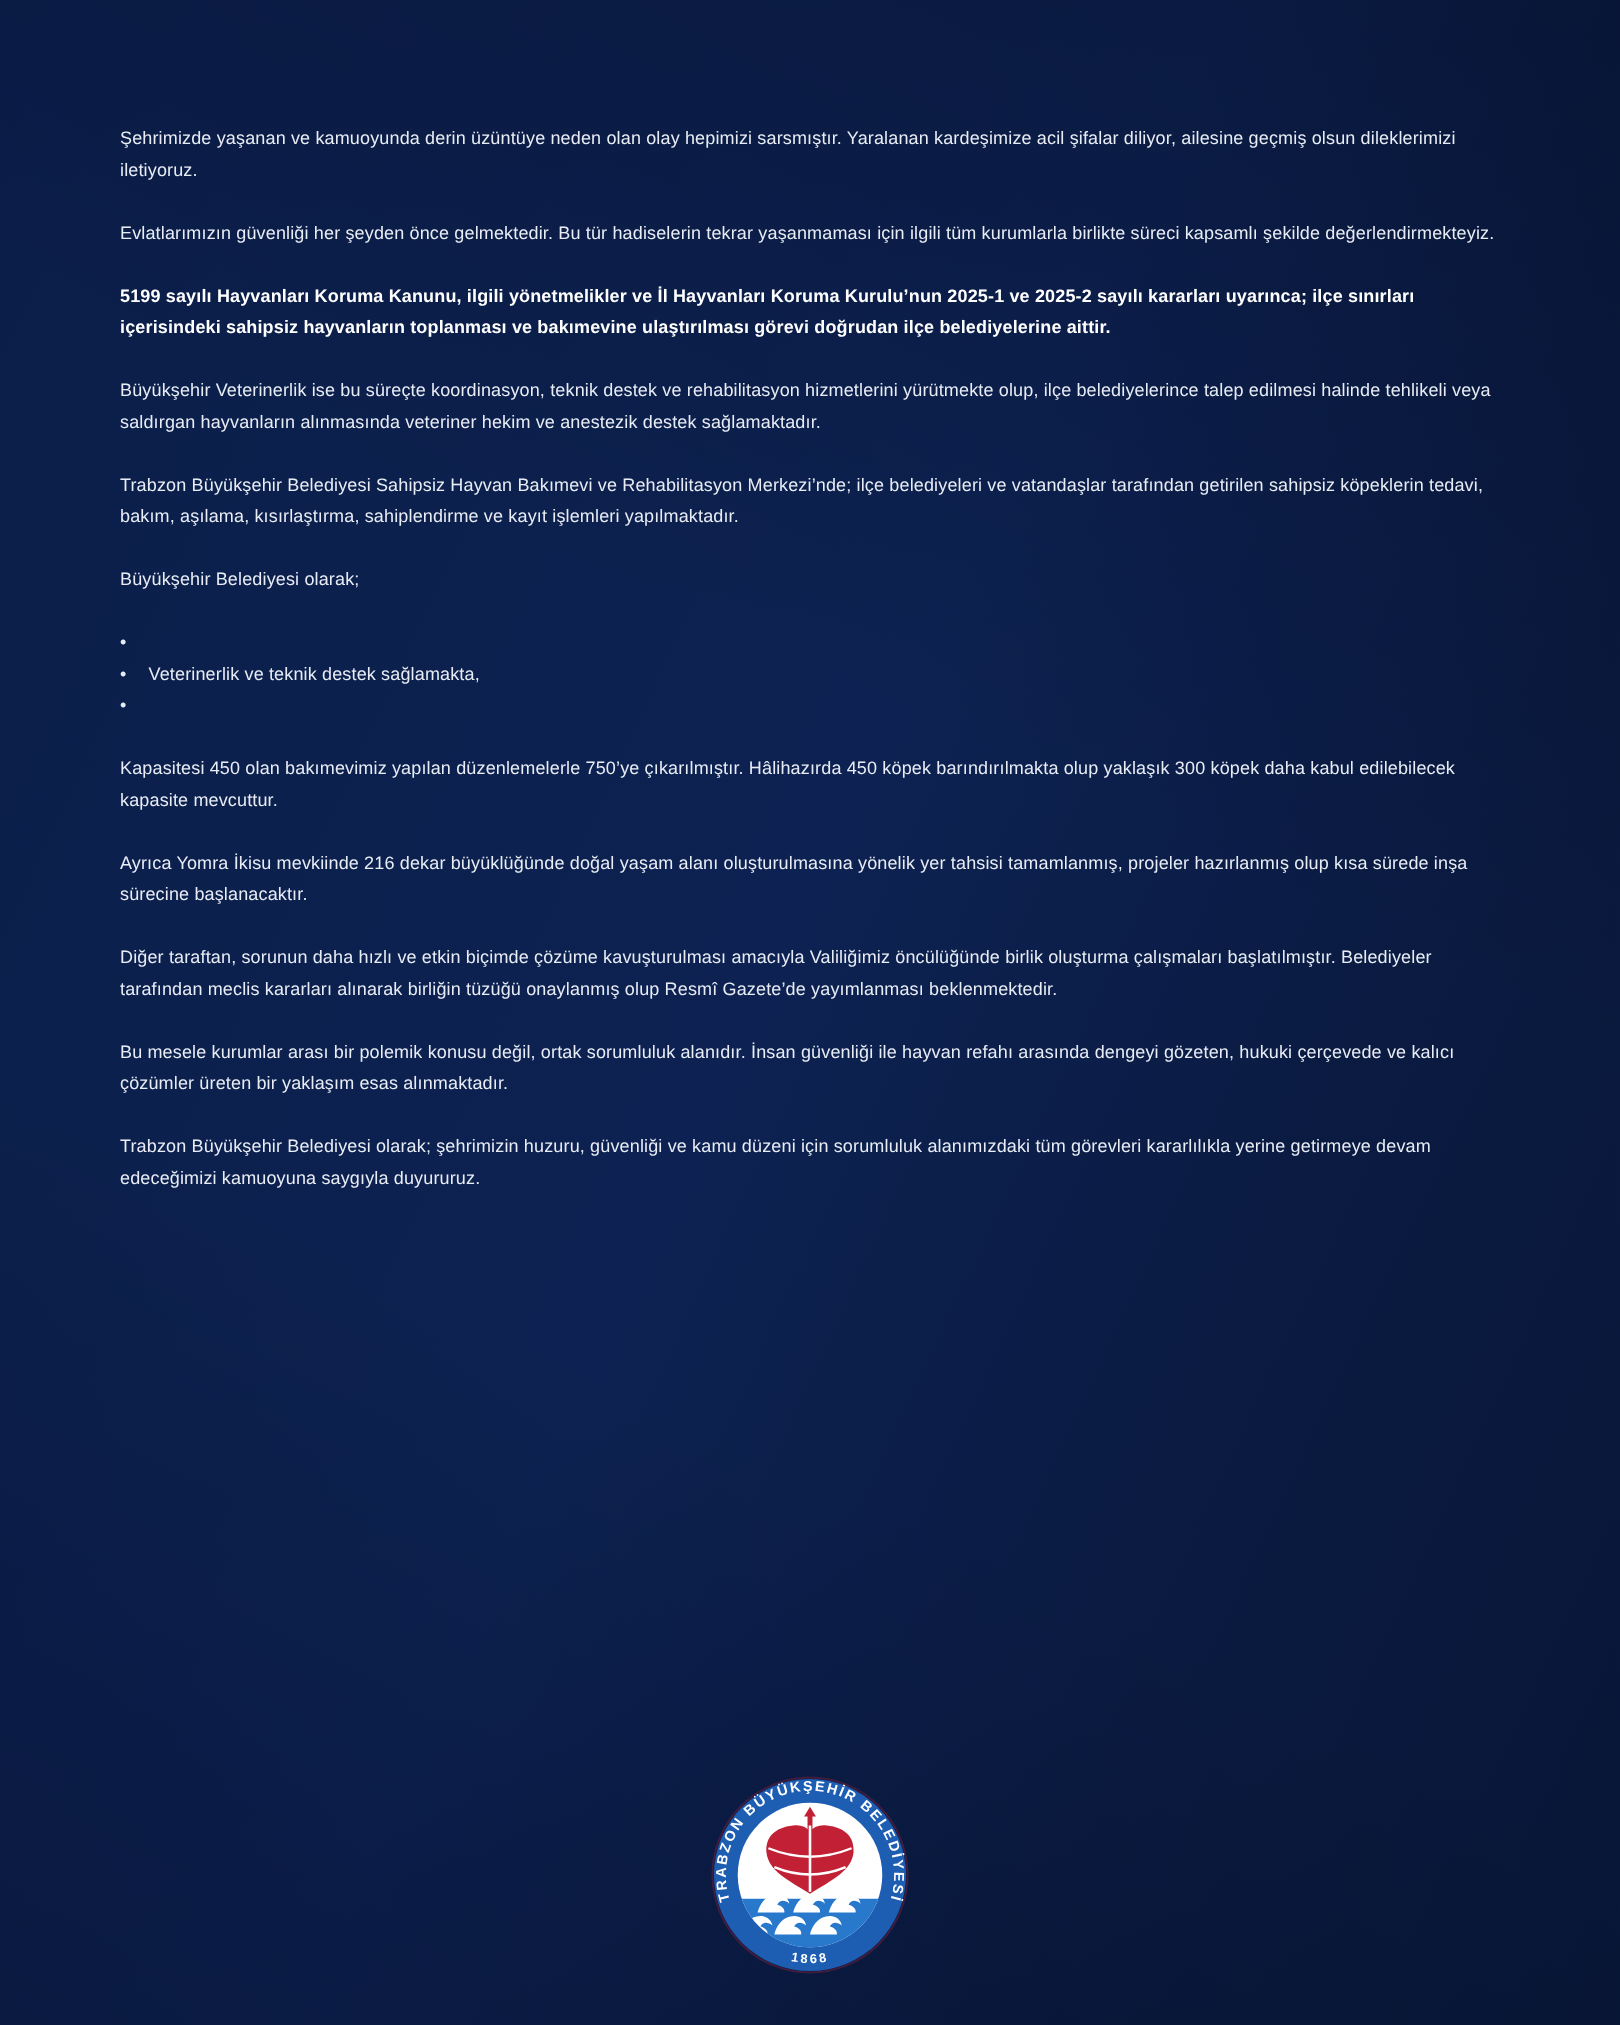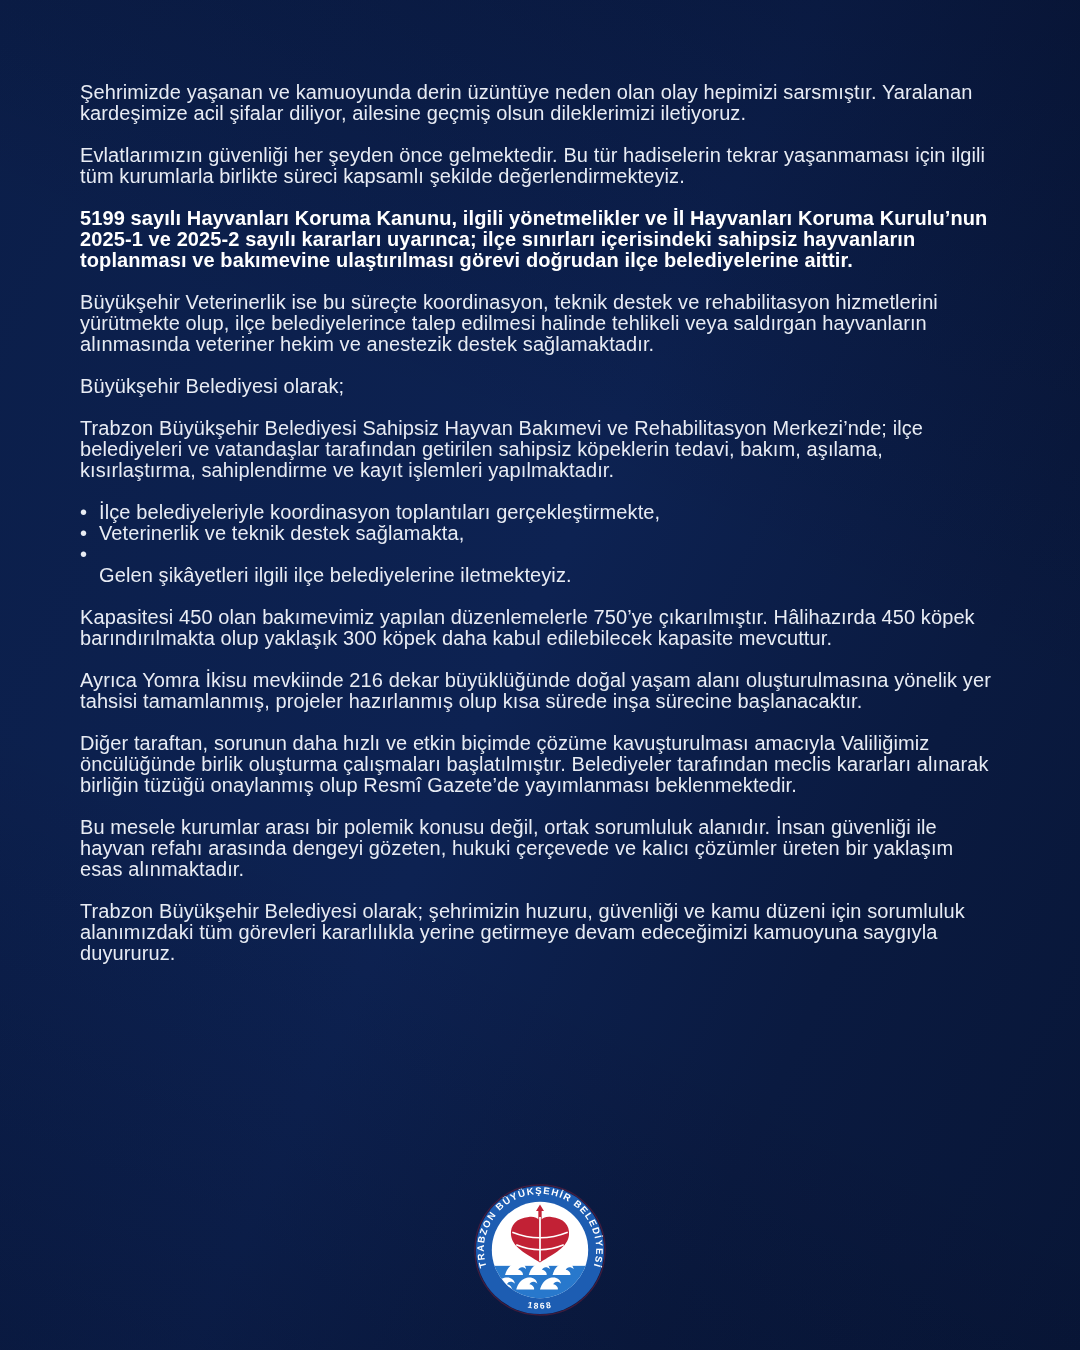--- a/index.html
+++ b/index.html
@@ -10,21 +10,21 @@
     background:
       linear-gradient(205deg, rgba(2,6,24,0.35) 0%, rgba(2,6,24,0) 38%),
       linear-gradient(25deg,  rgba(2,6,24,0.28) 0%, rgba(2,6,24,0) 34%),
       linear-gradient(115deg, #0b1e49 0%, #0d2252 48%, #0a1a40 75%, #081637 100%);
     font-family:"Liberation Sans","DejaVu Sans",sans-serif;
   }
   .content{
     position:absolute;
     left:80px; right:80px; top:82px;
     color:#e8ecf4;
-    font-size:20px;
+    font-size:12px;
     line-height:21px;
     letter-spacing:0.1px;
   }
   .content p{
     margin:0 0 21px 0;
     white-space:pre-line;
   }
   .content p.bold{
     color:#ffffff;
     font-weight:bold;
@@ -50,38 +50,36 @@
 </head>
 <body>
 
 <div class="page" style="background-color: rgb(10, 27, 65);">
 
   <div class="content">
     <p>Şehrimizde yaşanan ve kamuoyunda derin üzüntüye neden olan olay hepimizi sarsmıştır. Yaralanan kardeşimize acil şifalar diliyor, ailesine geçmiş olsun dileklerimizi iletiyoruz.</p>
     <p>Evlatlarımızın güvenliği her şeyden önce gelmektedir. Bu tür hadiselerin tekrar yaşanmaması için ilgili tüm kurumlarla birlikte süreci kapsamlı şekilde değerlendirmekteyiz.</p>
     <p class="bold">5199 sayılı Hayvanları Koruma Kanunu, ilgili yönetmelikler ve İl Hayvanları Koruma Kurulu’nun 2025-1 ve 2025-2 sayılı kararları uyarınca; ilçe sınırları içerisindeki sahipsiz hayvanların toplanması ve bakımevine ulaştırılması görevi doğrudan ilçe belediyelerine aittir.</p>
     <p>Büyükşehir Veterinerlik ise bu süreçte koordinasyon, teknik destek ve rehabilitasyon hizmetlerini yürütmekte olup, ilçe belediyelerince talep edilmesi halinde tehlikeli veya saldırgan hayvanların alınmasında veteriner hekim ve anestezik destek sağlamaktadır.</p>
+    <p>Trabzon Büyükşehir Belediyesi Sahipsiz Hayvan Bakımevi ve Rehabilitasyon Merkezi’nde; ilçe belediyeleri ve vatandaşlar tarafından getirilen sahipsiz köpeklerin tedavi, bakım, aşılama, kısırlaştırma, sahiplendirme ve kayıt işlemleri yapılmaktadır.</p>
     <p>Büyükşehir Belediyesi olarak;</p>
-    <p>Trabzon Büyükşehir Belediyesi Sahipsiz Hayvan Bakımevi ve Rehabilitasyon Merkezi’nde; ilçe belediyeleri ve vatandaşlar tarafından getirilen sahipsiz köpeklerin tedavi, bakım, aşılama, kısırlaştırma, sahiplendirme ve kayıt işlemleri yapılmaktadır.</p>
 
     <ul class="bullets">
       <li>
         <span class="marker">•</span>
-        <span>İlçe belediyeleriyle koordinasyon toplantıları gerçekleştirmekte,</span>
       </li>
       <li>
         <span class="marker">•</span>
         <span>Veterinerlik ve teknik destek sağlamakta,</span>
       </li>
       <li>
         <span class="marker">•</span>
       </li>
       <li>
         <span class="marker"></span>
-        <span>Gelen şikâyetleri ilgili ilçe belediyelerine iletmekteyiz.</span>
       </li>
     </ul>
 
     <p>Kapasitesi 450 olan bakımevimiz yapılan düzenlemelerle 750’ye çıkarılmıştır. Hâlihazırda 450 köpek barındırılmakta olup yaklaşık 300 köpek daha kabul edilebilecek kapasite mevcuttur.</p>
     <p>Ayrıca Yomra İkisu mevkiinde 216 dekar büyüklüğünde doğal yaşam alanı oluşturulmasına yönelik yer tahsisi tamamlanmış, projeler hazırlanmış olup kısa sürede inşa sürecine başlanacaktır.</p>
     <p>Diğer taraftan, sorunun daha hızlı ve etkin biçimde çözüme kavuşturulması amacıyla Valiliğimiz öncülüğünde birlik oluşturma çalışmaları başlatılmıştır. Belediyeler tarafından meclis kararları alınarak birliğin tüzüğü onaylanmış olup Resmî Gazete’de yayımlanması beklenmektedir.</p>
     <p>Bu mesele kurumlar arası bir polemik konusu değil, ortak sorumluluk alanıdır. İnsan güvenliği ile hayvan refahı arasında dengeyi gözeten, hukuki çerçevede ve kalıcı çözümler üreten bir yaklaşım esas alınmaktadır.</p>
     <p>Trabzon Büyükşehir Belediyesi olarak; şehrimizin huzuru, güvenliği ve kamu düzeni için sorumluluk alanımızdaki tüm görevleri kararlılıkla yerine getirmeye devam edeceğimizi kamuoyuna saygıyla duyururuz.</p>
   </div>
 

